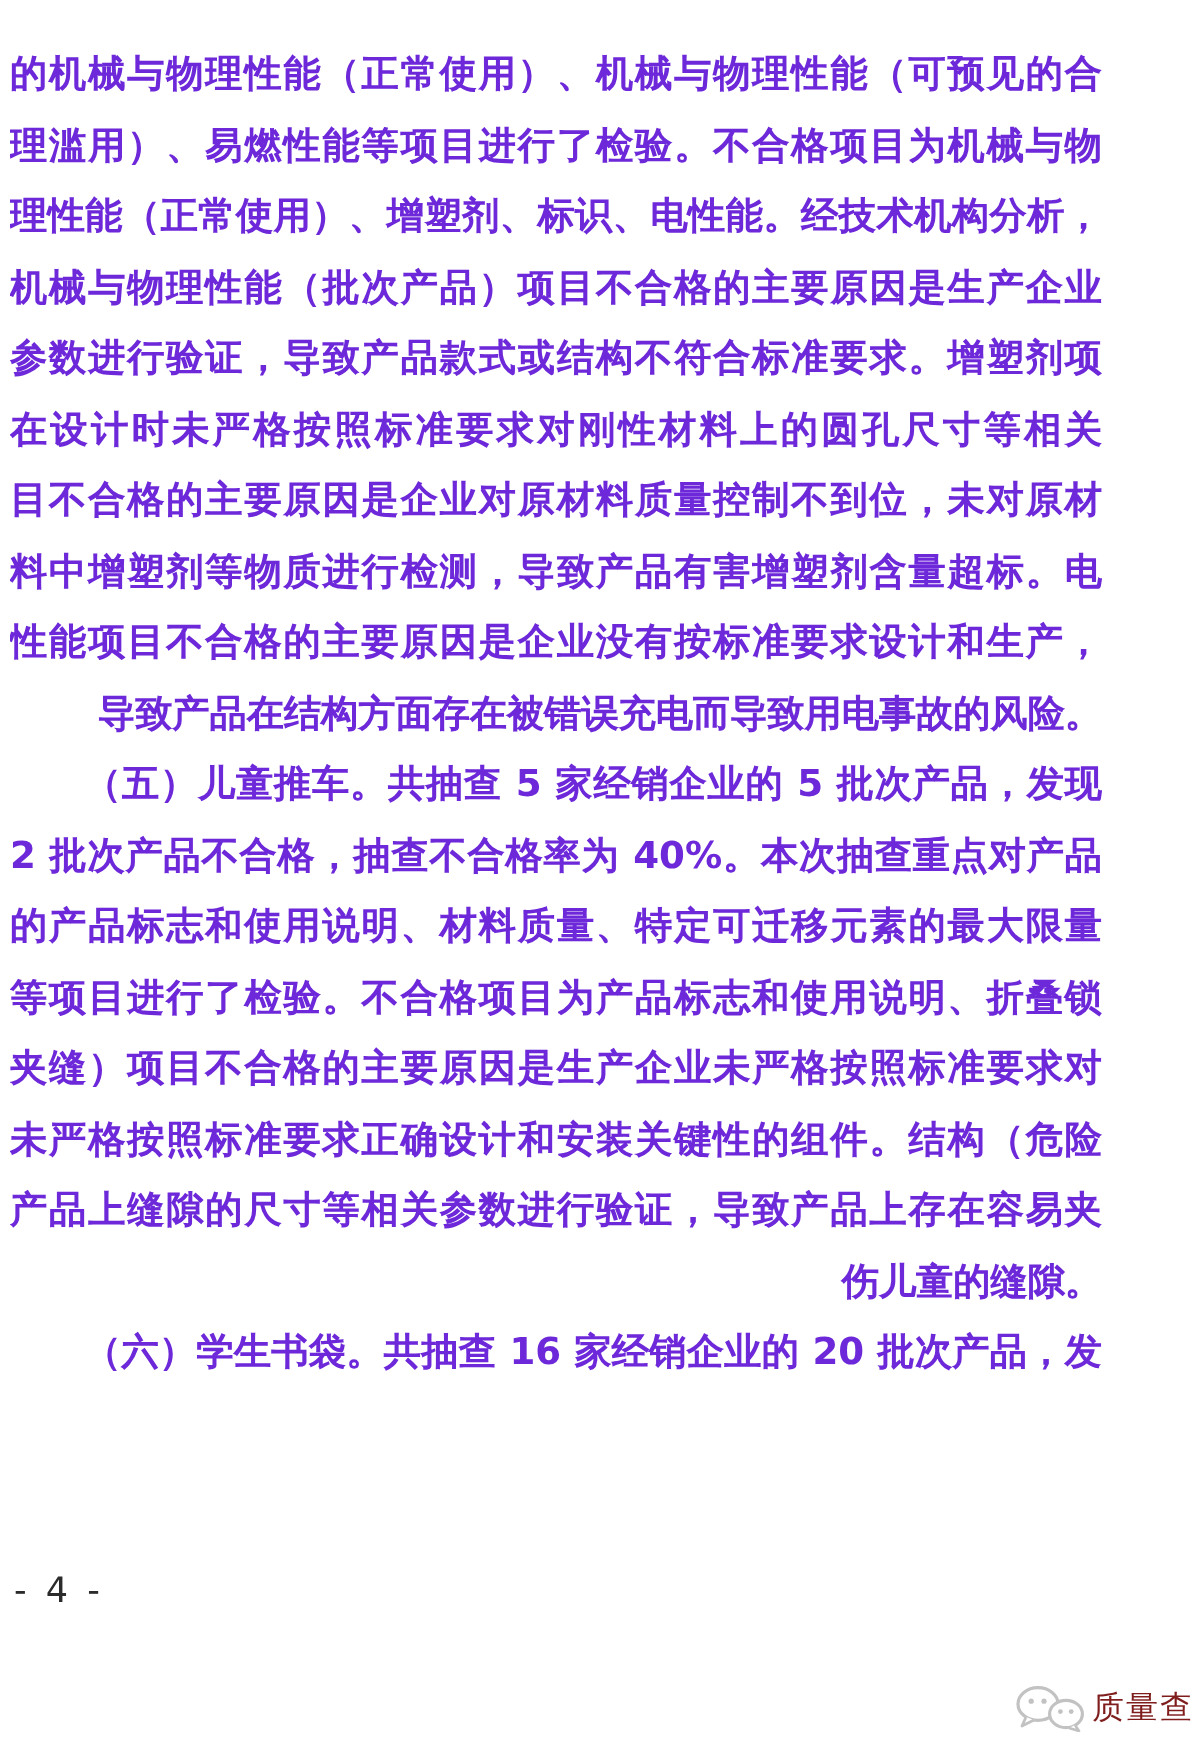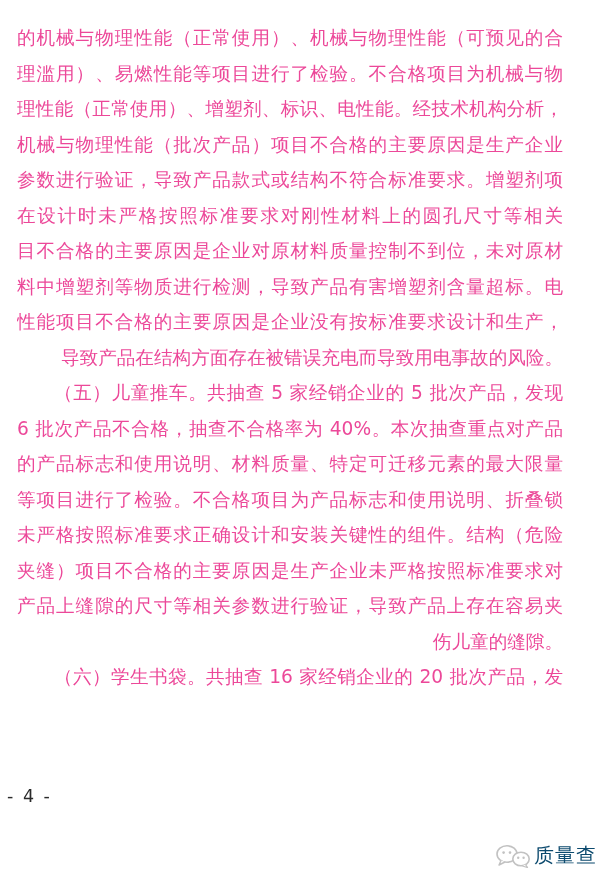--- a/index.html
+++ b/index.html
@@ -11,26 +11,26 @@
   .page {
     position: relative;
     width: 600px;
     height: 869px;
     background: #ffffff;
     overflow: hidden;
   }
   
   .doc {
     position: absolute;
-    left: 17px;
+    left: 5px;
     top: 20px;
     width: 546px;
     font-size: 18.6px;
-    color: #ec4899;
-    font-weight: 400;
+    color: #6d28d9;
+    font-weight: 700;
   }
   .line {
     height: 35.5px;
     line-height: 35.5px;
     overflow: hidden;
     white-space: nowrap;
     text-align: right;
   }
   .line.justify {
     white-space: normal;
@@ -48,22 +48,22 @@
     color: #2b2b2b;
     letter-spacing: 2px;
   }
   .watermark {
     position: absolute;
     right: 3px;
     top: 842px;
     display: flex;
     align-items: center;
     gap: 3px;
-    color: #0c4a6e;
-    font-size: 20px;
+    color: #7f1d1d;
+    font-size: 16px;
     letter-spacing: 1px;
   }
   .watermark svg { display: block; }
 </style>
 </head>
 <body>
 
 <div class="page">
 
   <div class="doc" id="doc-lines">
@@ -71,25 +71,25 @@
       <div class="line justify">理滥用）、易燃性能等项目进行了检验。不合格项目为机械与物</div>
       <div class="line justify">理性能（正常使用）、增塑剂、标识、电性能。经技术机构分析，</div>
       <div class="line justify">机械与物理性能（批次产品）项目不合格的主要原因是生产企业</div>
       <div class="line justify">参数进行验证，导致产品款式或结构不符合标准要求。增塑剂项</div>
       <div class="line justify">在设计时未严格按照标准要求对刚性材料上的圆孔尺寸等相关</div>
       <div class="line justify">目不合格的主要原因是企业对原材料质量控制不到位，未对原材</div>
       <div class="line justify">料中增塑剂等物质进行检测，导致产品有害增塑剂含量超标。电</div>
       <div class="line justify">性能项目不合格的主要原因是企业没有按标准要求设计和生产，</div>
       <div class="line">导致产品在结构方面存在被错误充电而导致用电事故的风险。</div>
       <div class="line justify indent">（五）儿童推车。共抽查 5 家经销企业的 5 批次产品，发现</div>
-      <div class="line justify">6 批次产品不合格，抽查不合格率为 40%。本次抽查重点对产品</div>
+      <div class="line justify">2 批次产品不合格，抽查不合格率为 40%。本次抽查重点对产品</div>
       <div class="line justify">的产品标志和使用说明、材料质量、特定可迁移元素的最大限量</div>
       <div class="line justify">等项目进行了检验。不合格项目为产品标志和使用说明、折叠锁</div>
+      <div class="line justify">夹缝）项目不合格的主要原因是生产企业未严格按照标准要求对</div>
       <div class="line justify">未严格按照标准要求正确设计和安装关键性的组件。结构（危险</div>
-      <div class="line justify">夹缝）项目不合格的主要原因是生产企业未严格按照标准要求对</div>
       <div class="line justify">产品上缝隙的尺寸等相关参数进行验证，导致产品上存在容易夹</div>
       <div class="line">伤儿童的缝隙。</div>
       <div class="line justify indent">（六）学生书袋。共抽查 16 家经销企业的 20 批次产品，发</div>
     </div>
 
   <div class="pagenum">- 4 -</div>
 
   <div class="watermark">
     <span>
       <svg width="36" height="24" viewBox="0 0 36 24" xmlns="http://www.w3.org/2000/svg">

